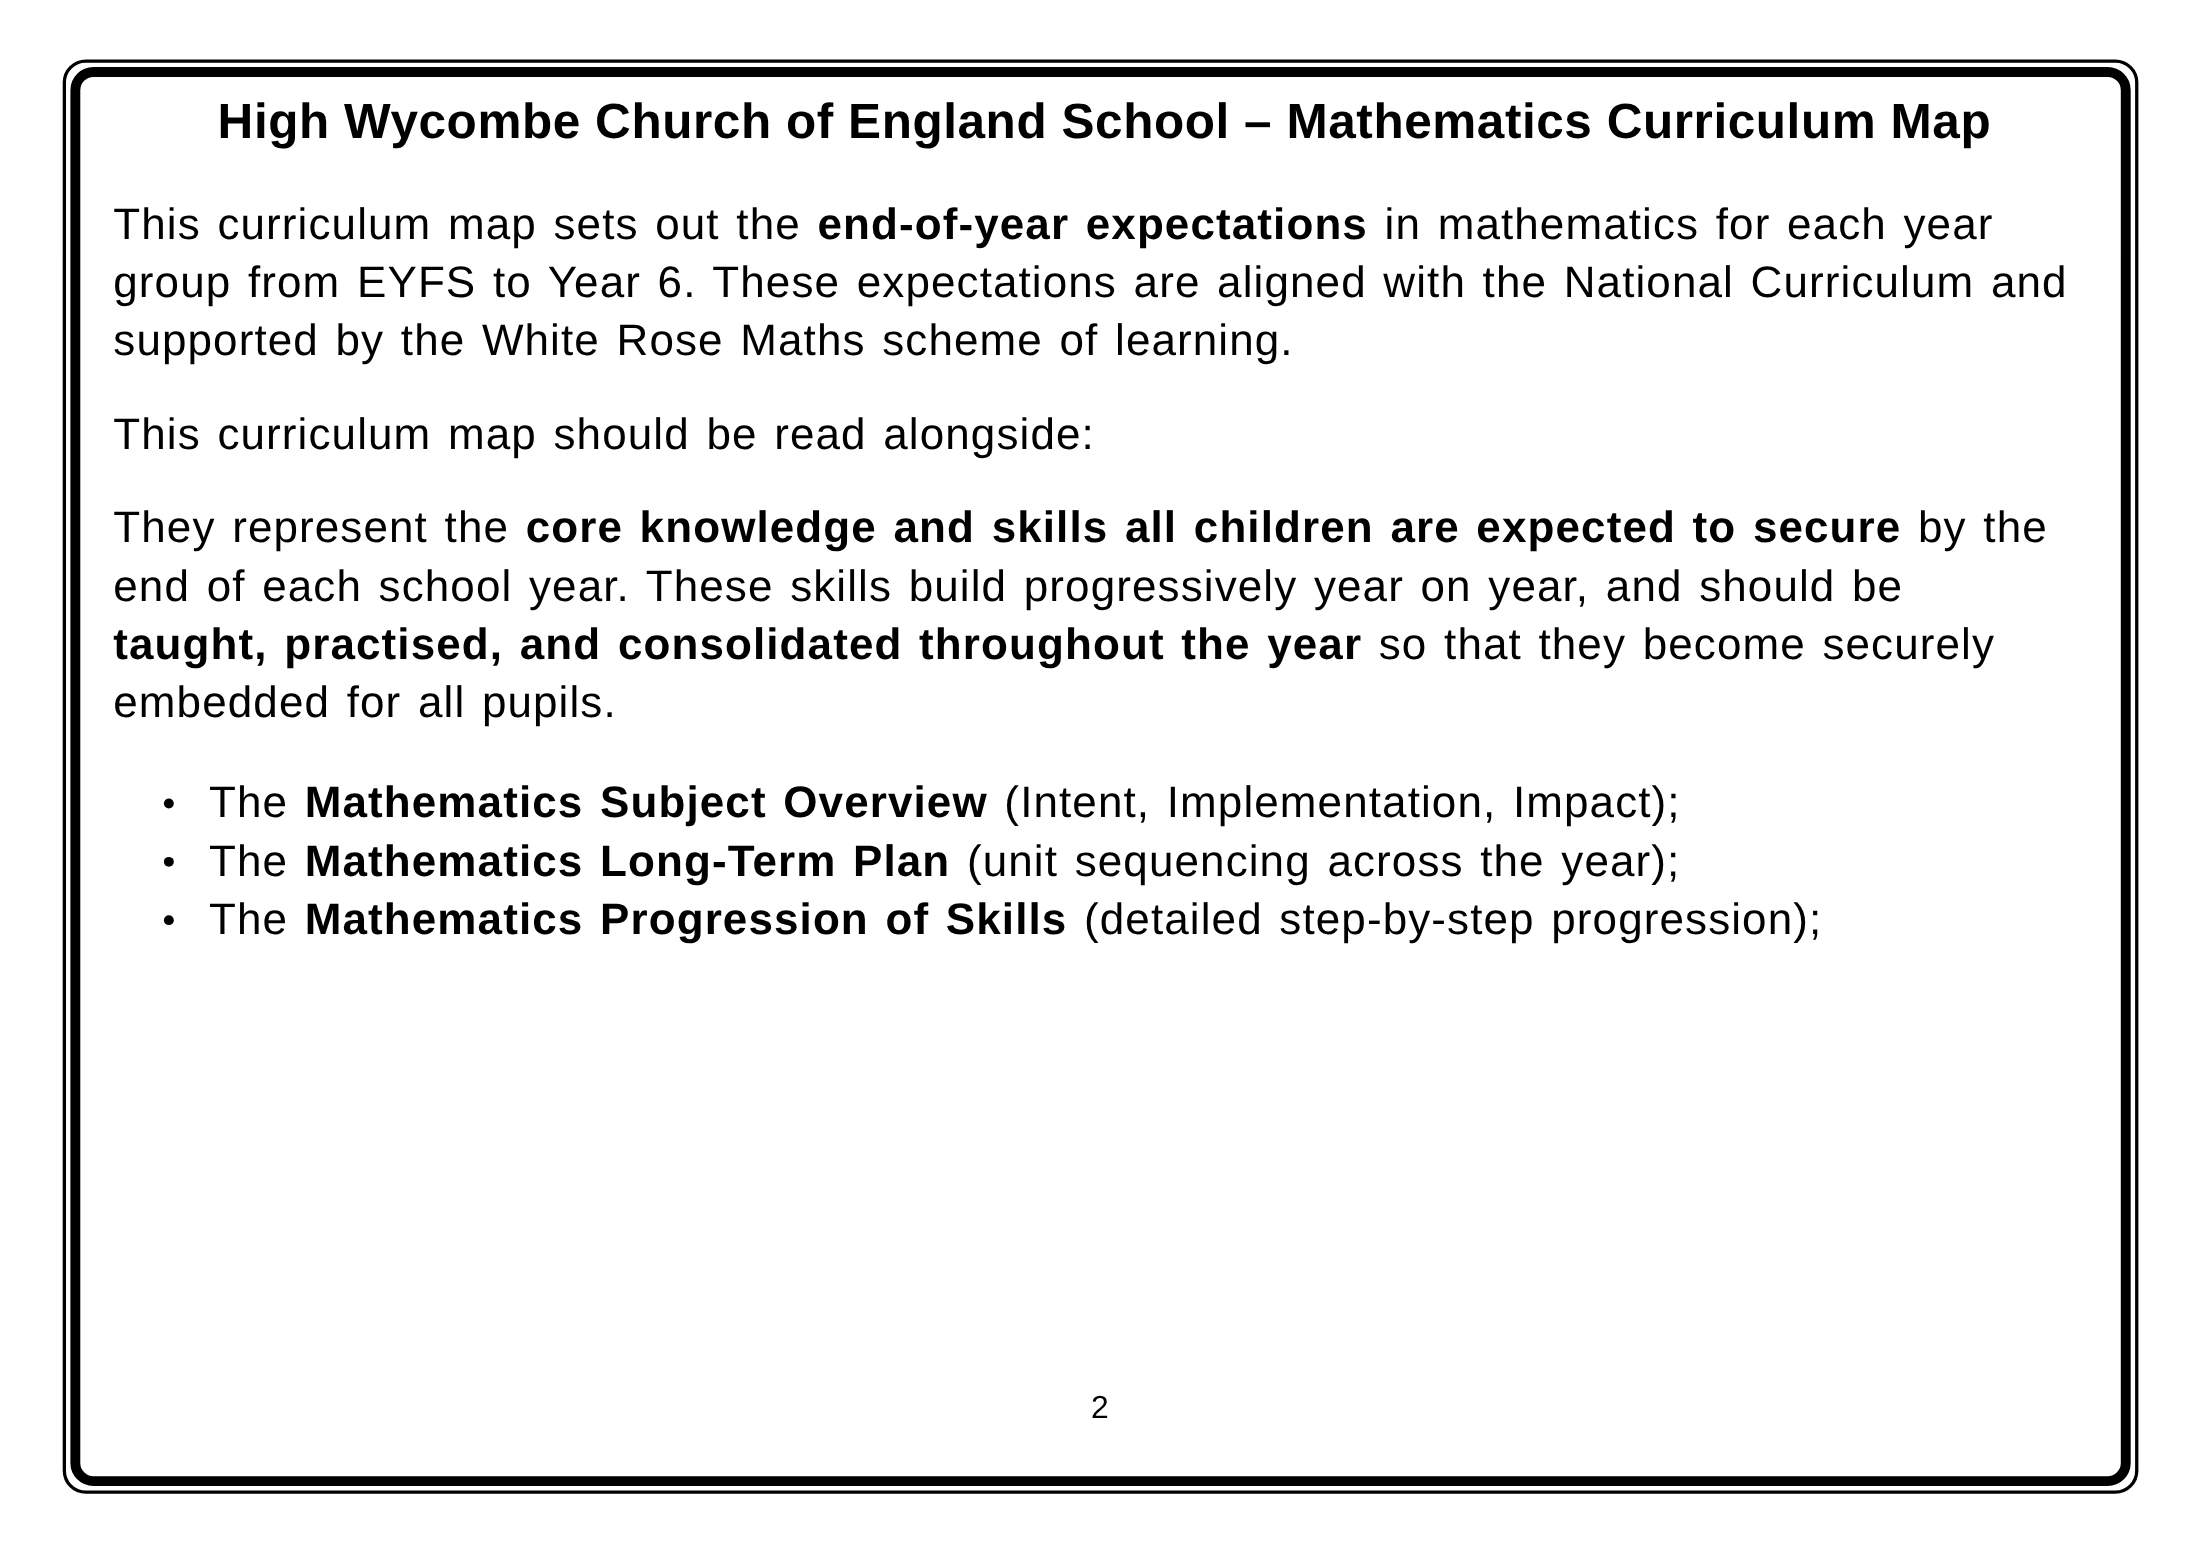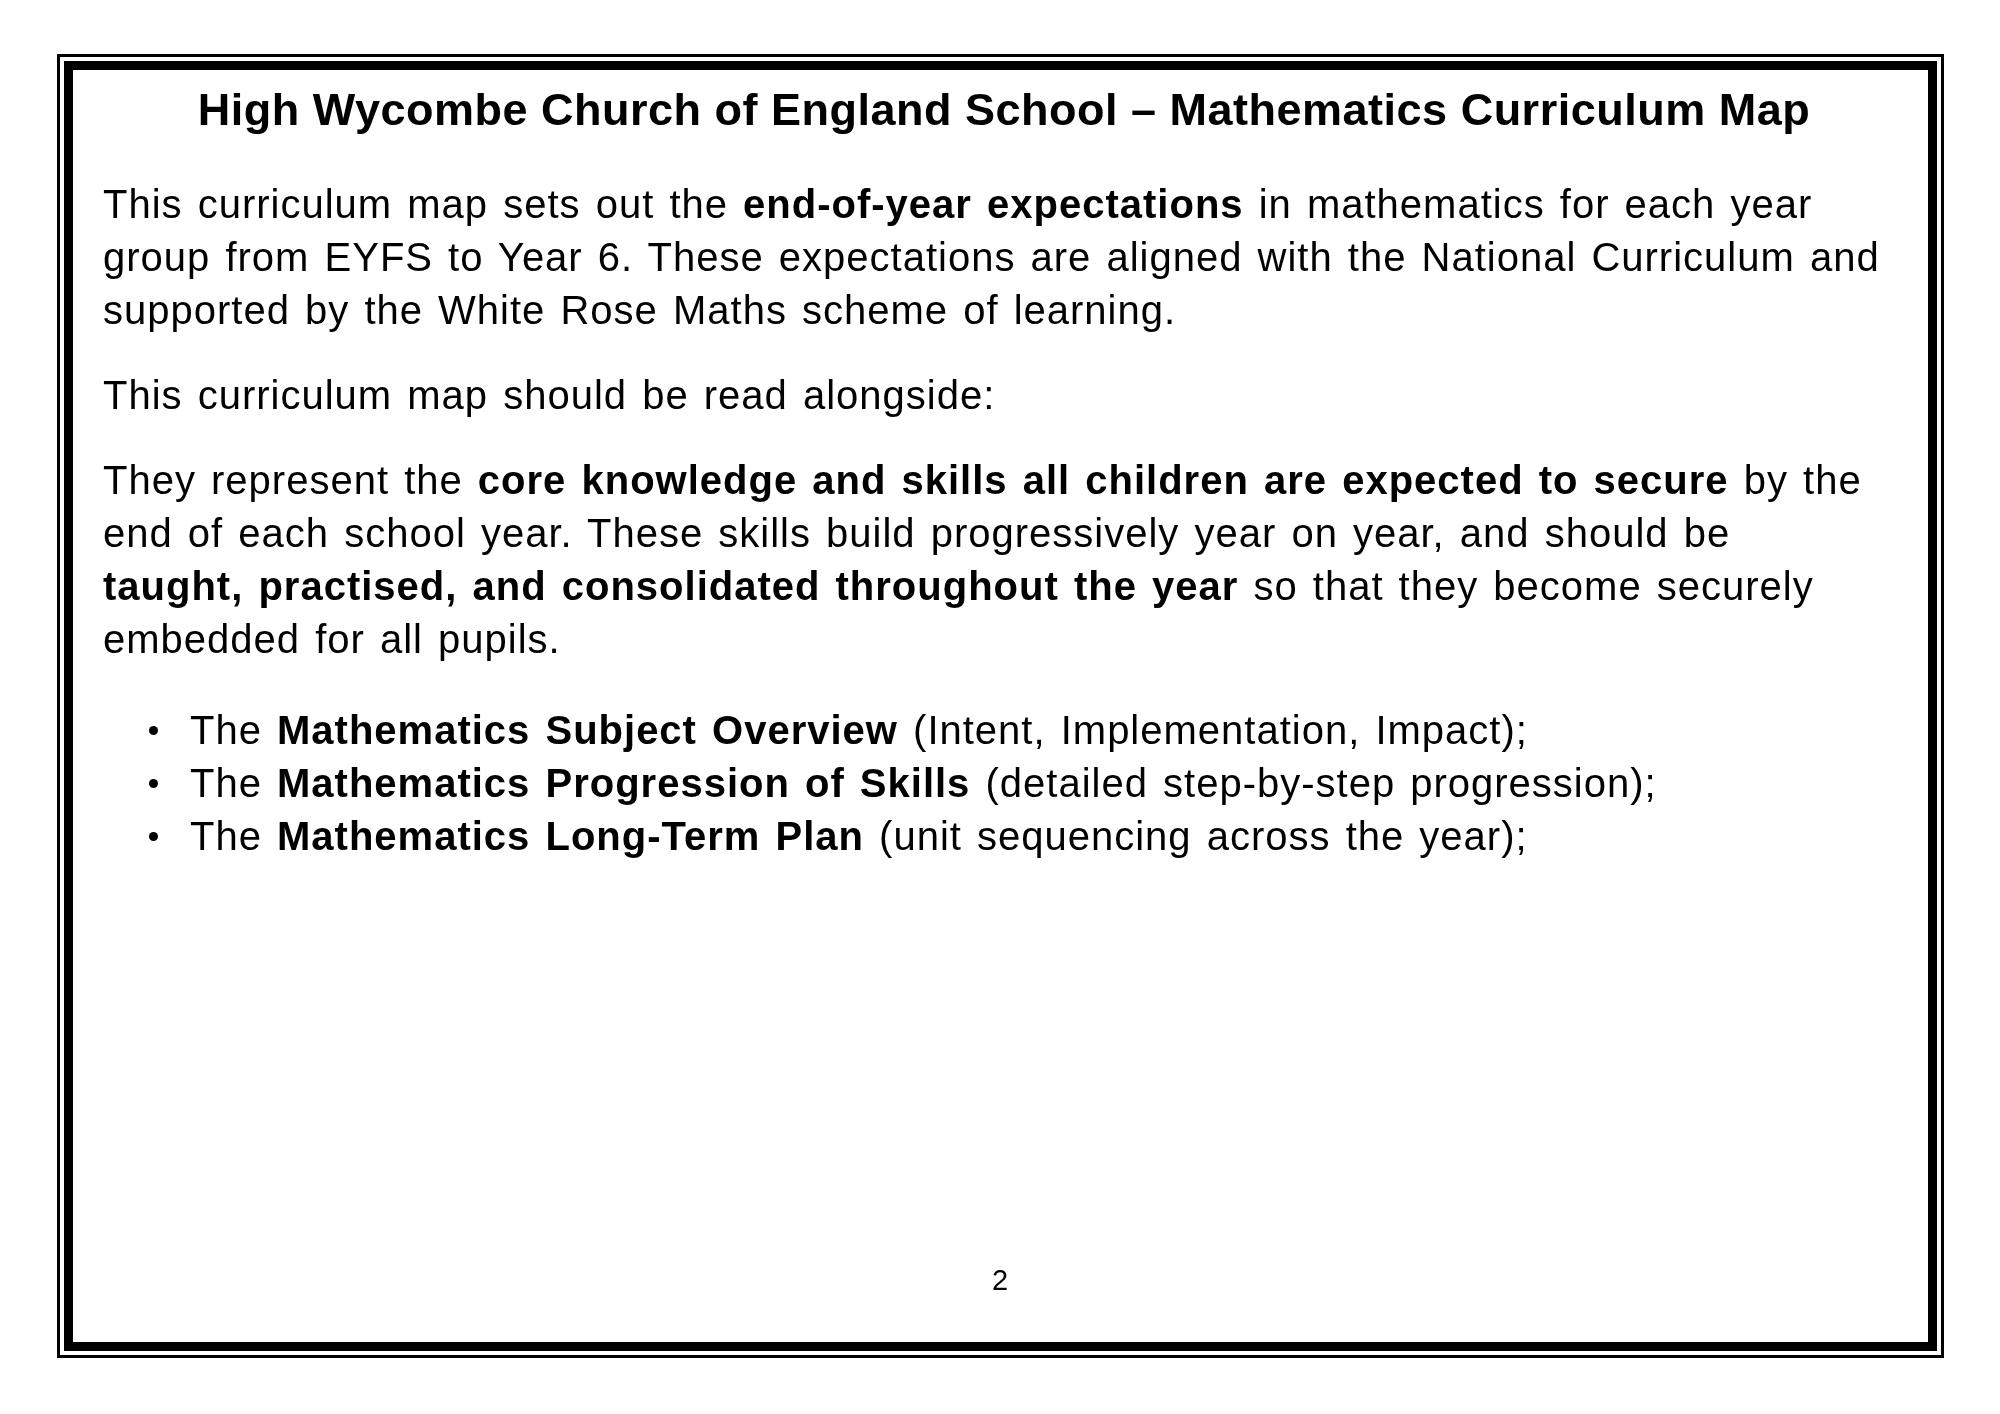--- a/index.html
+++ b/index.html
@@ -1,15 +1,15 @@
 <!DOCTYPE html>
 <html lang="en"><head>
 <meta charset="utf-8">
 <style>
-  * { margin: 0; padding: 0; box-sizing: border-box; }
+  * { margin: 0; padding: 0; box-sizing: border-box; border-radius: 21px; }
   html, body { background: #ffffff; }
   body {
     width: 2000px;
     height: 1414px;
     position: relative;
     overflow: hidden;
     font-family: "Liberation Sans", sans-serif;
     color: #000000;
   }
   .frame {
@@ -90,25 +90,25 @@
 
       <p class="para"><span>They represent the </span><span class="b">core knowledge and skills all children are expected to secure</span><span> by the end of each school year. These skills build progressively year on year, and should be </span><span class="b">taught, practised, and consolidated throughout the year</span><span> so that they become securely embedded for all pupils.</span></p>
 
       <ul class="bullets">
         <li class="bullet">
           <span class="dot"></span>
           <span class="bullet-text"><span>The </span><span class="b">Mathematics Subject Overview</span><span> (Intent, Implementation, Impact);</span></span>
         </li>
         <li class="bullet">
           <span class="dot"></span>
-          <span class="bullet-text"><span>The </span><span class="b">Mathematics Progression of Skills</span><span> (detailed step-by-step progression);</span></span>
+          <span class="bullet-text"><span>The </span><span class="b">Mathematics Long-Term Plan</span><span> (unit sequencing across the year);</span></span>
         </li>
         <li class="bullet">
           <span class="dot"></span>
-          <span class="bullet-text"><span>The </span><span class="b">Mathematics Long-Term Plan</span><span> (unit sequencing across the year);</span></span>
+          <span class="bullet-text"><span>The </span><span class="b">Mathematics Progression of Skills</span><span> (detailed step-by-step progression);</span></span>
         </li>
       </ul>
 
 
     </div>
   </div>
 </div>
 
 <div class="page-number">2</div>
 

